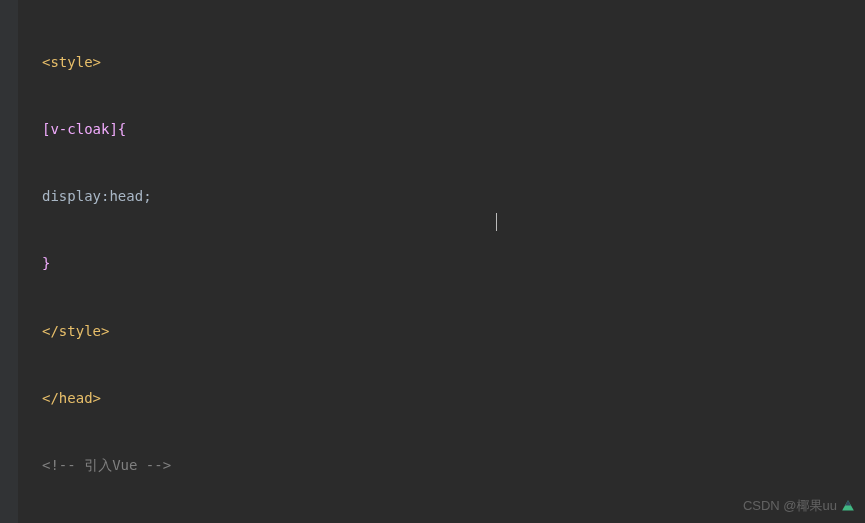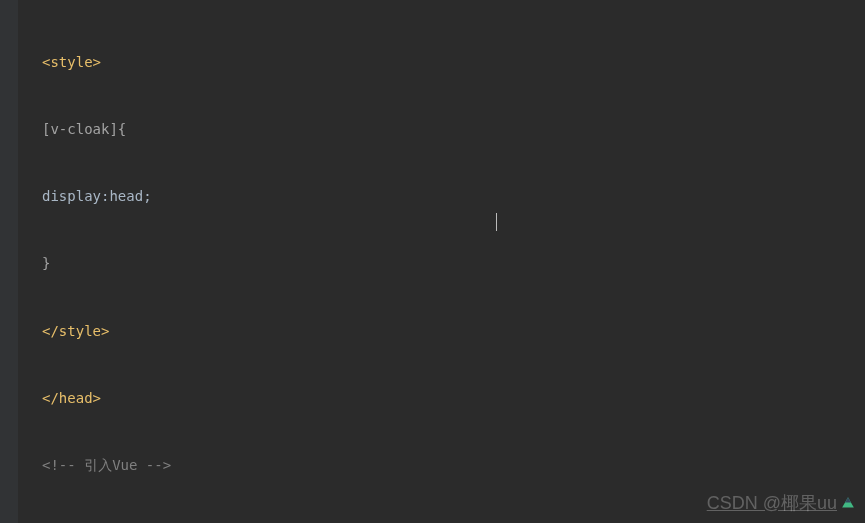--- a/index.html
+++ b/index.html
@@ -30,40 +30,39 @@
     white-space: pre;
     position: relative;
   }
   .line {
     height: 22.4px;
     display: flex;
     align-items: center;
   }
   .tag { color: #e8bf6a; }
   .comment { color: #808080; }
-  .bracket { color: #a3a3a3; }
+  .bracket { color: #f0abfc; }
   .caret {
     position: absolute;
     width: 1px;
     height: 18px;
     background: #bbbbbb;
     left: 462px;
     top: 213px;
   }
   .watermark {
     position: absolute;
     right: 10px;
     bottom: 8px;
     color: rgba(200,200,200,0.35);
-    font-size: 18px;
+    font-size: 13px;
     font-family: sans-serif;
     display: flex;
     align-items: center;
     gap: 4px;
-    text-decoration: underline;
   }
   .vue-logo {
     width: 14px;
     height: 14px;
     display: inline-block;
   }
 </style>
 </head>
 <body>
 

